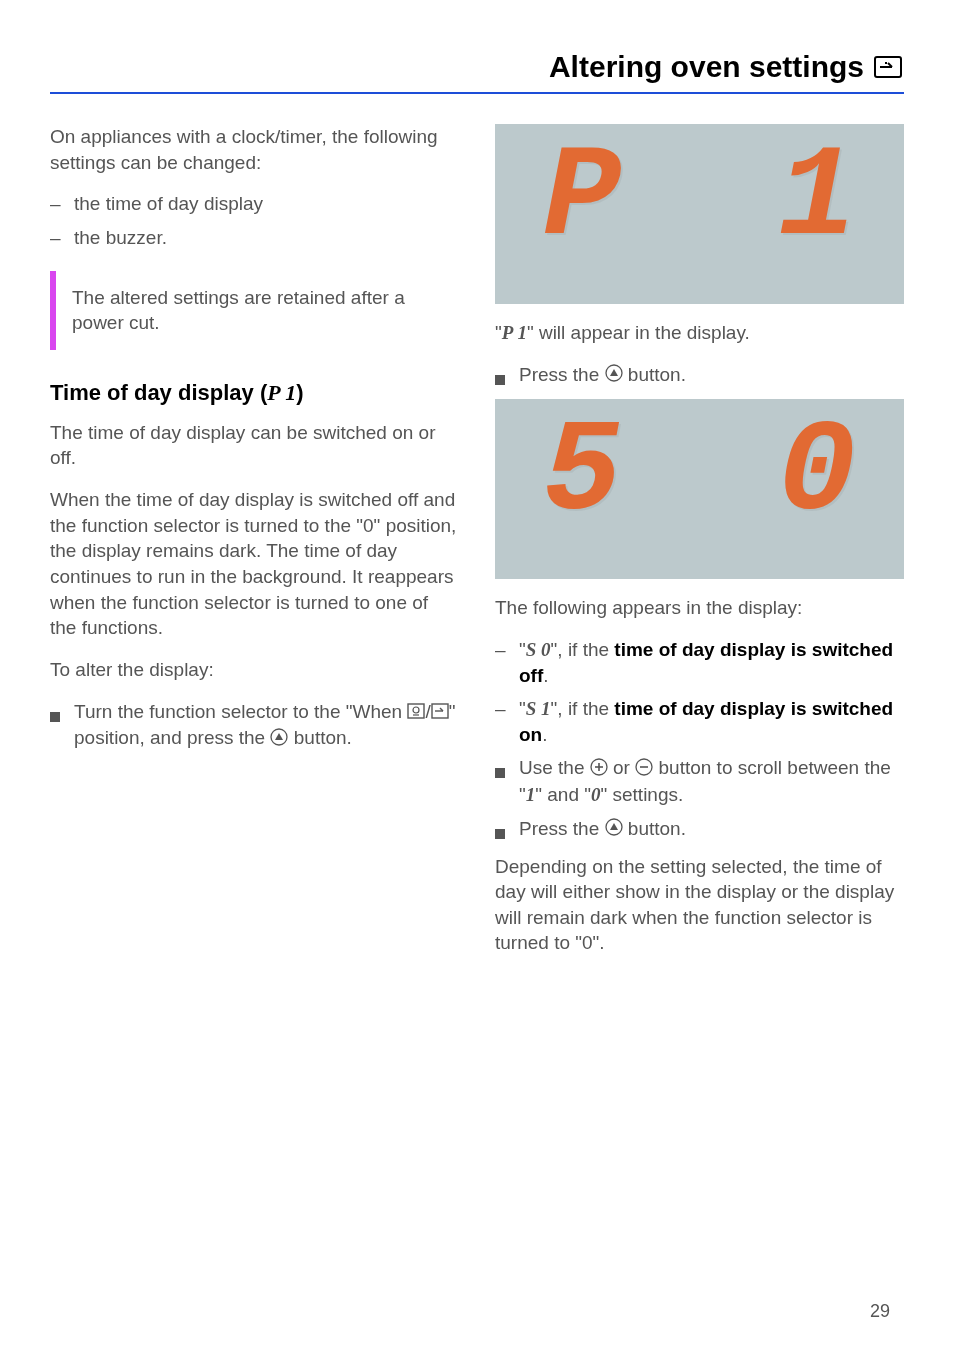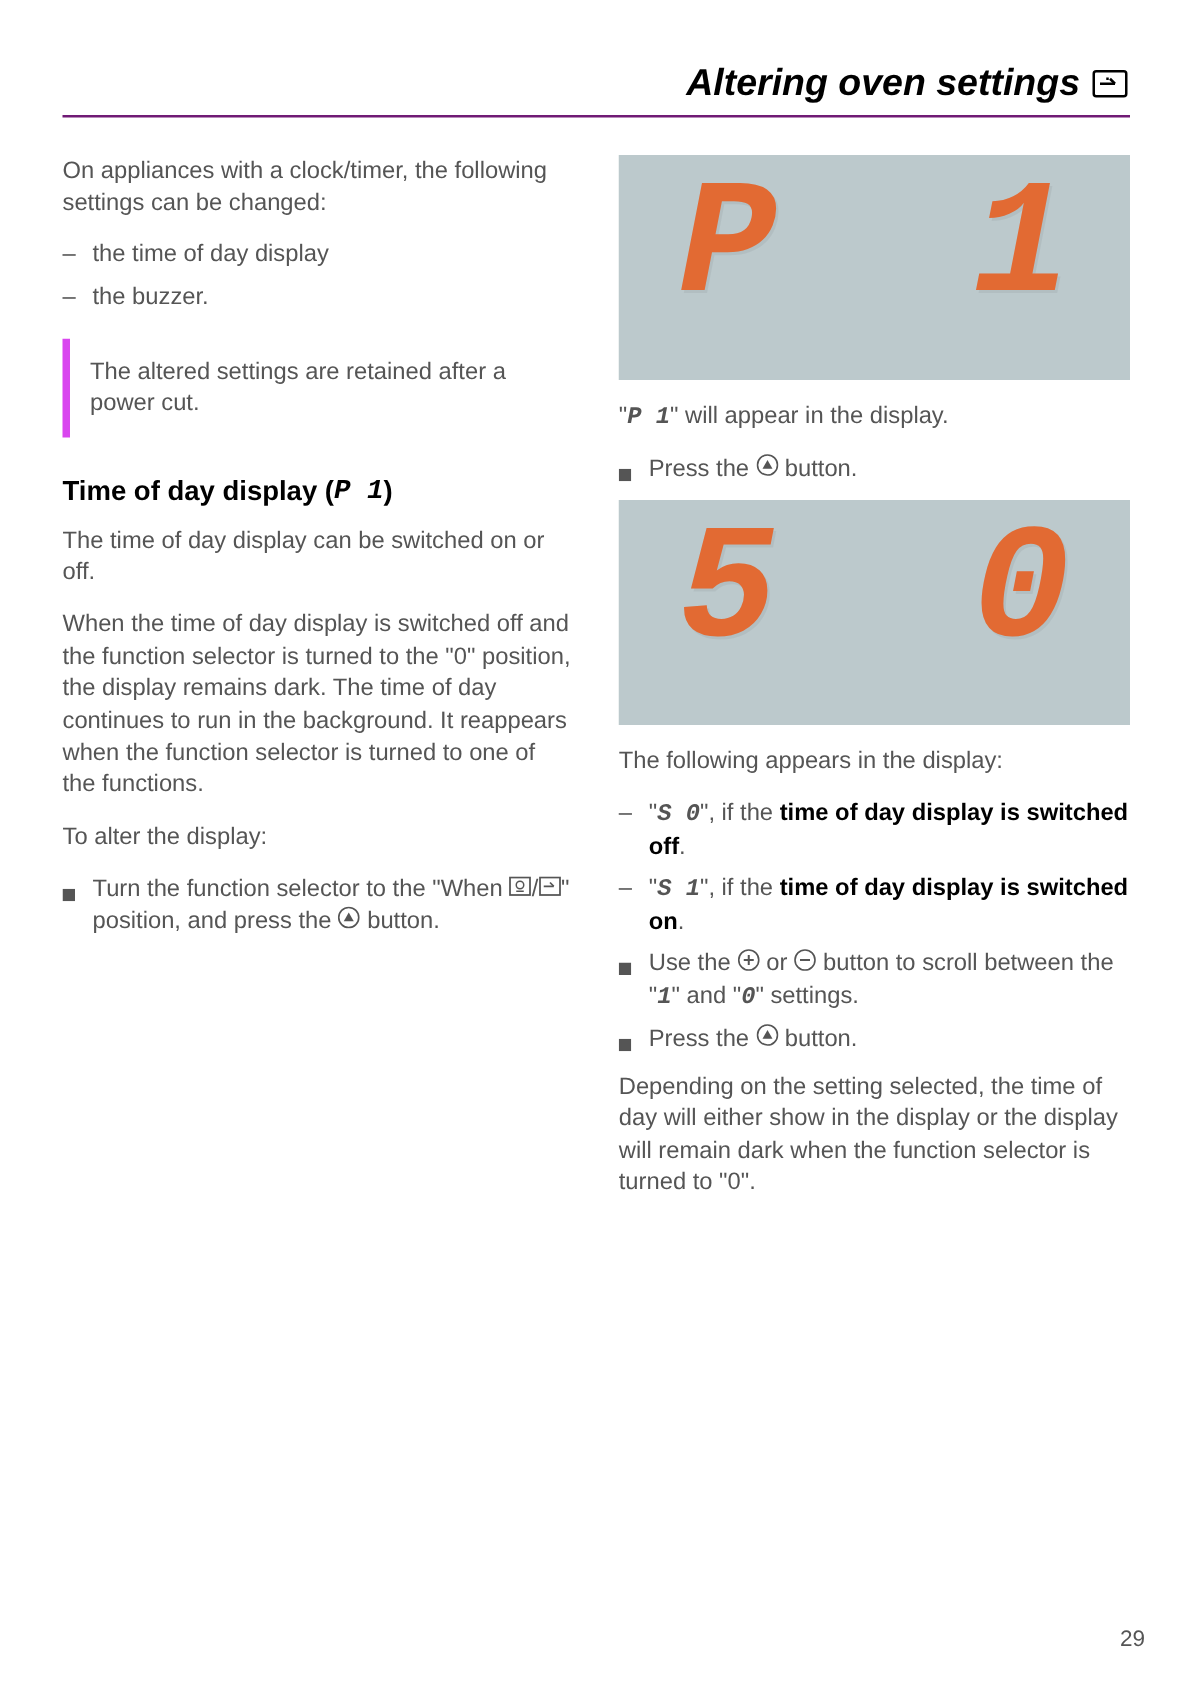--- a/index.html
+++ b/index.html
@@ -13,24 +13,23 @@
       height: 1352px;
       padding: 50px 50px 30px 50px;
       position: relative;
       background: white;
       color: #333;
     }
     .header {
       display: flex;
       justify-content: flex-end;
       align-items: center;
-      border-bottom: 2px solid #701a75;
+      border-bottom: 2px solid #1d4ed8;
       padding-bottom: 8px;
       margin-bottom: 30px;
-      font-style: italic;
     }
     .header-title {
       font-size: 30px;
       font-weight: bold;
       color: #000;
     }
     .header-icon {
       margin-left: 8px;
       display: inline-flex;
       align-items: center;
@@ -97,32 +96,32 @@
     .segment-char {
       color: #e26a33;
       font-size: 130px;
       line-height: 1;
       font-family: "Courier New", monospace;
       font-weight: bold;
       font-style: italic;
       text-shadow: 2px 2px 0 rgba(0,0,0,0.05);
     }
     .seg-code {
-      font-family: Liberation Mono, monospace;
+      font-family: Liberation Serif, serif;
       font-style: italic;
       font-weight: bold;
     }
     .bold {
       font-weight: bold;
       color: #000;
     }
     .page-num {
       position: absolute;
       bottom: 30px;
-      right: 38px;
+      right: 64px;
       font-size: 18px;
       color: #555;
     }
     .icon-svg {
       vertical-align: middle;
       display: inline-block;
     }
     .inline-icon {
       vertical-align: middle;
     }

